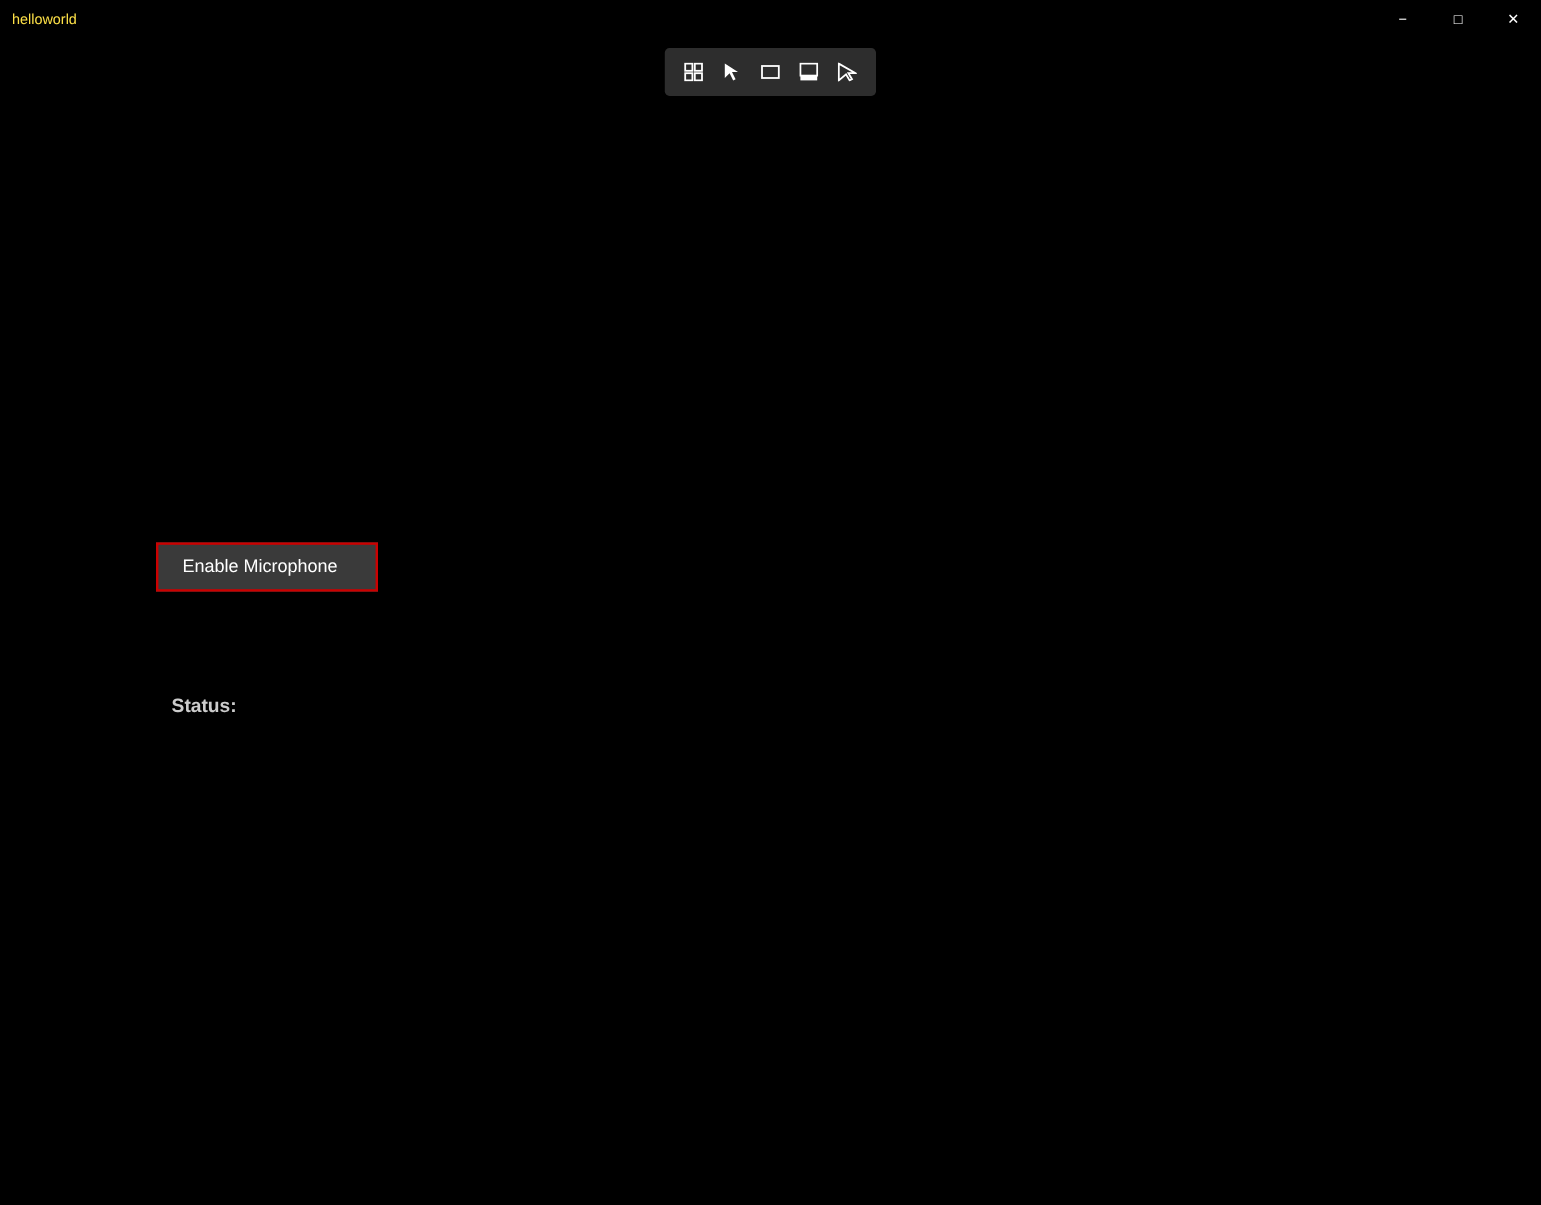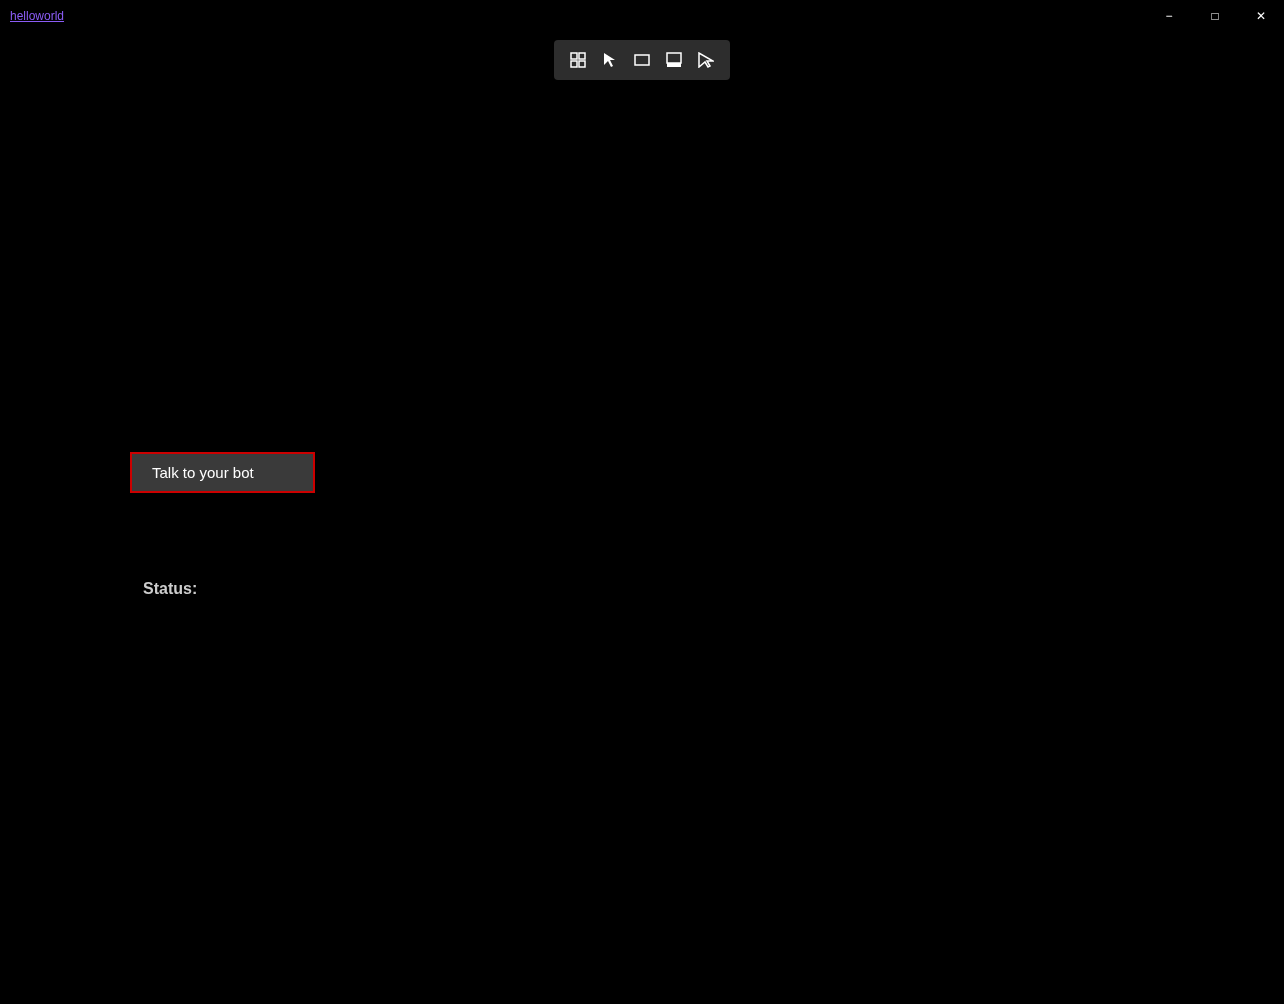--- a/index.html
+++ b/index.html
@@ -25,24 +25,23 @@
       right: 0;
       height: 32px;
       background: #000000;
       display: flex;
       align-items: center;
       justify-content: space-between;
       padding: 0 0 0 10px;
     }
 
     .title-bar-text {
-      color: #8b5cf6;
+      color: #fde047;
       font-size: 12px;
       font-weight: 400;
-      text-decoration: underline;
     }
 
     .title-bar-controls {
       display: flex;
       height: 100%;
     }
 
     .title-bar-btn {
       width: 46px;
       height: 32px;
@@ -165,18 +164,18 @@
   <button class="toolbar-btn">
     <svg width="16" height="16" viewBox="0 0 16 16" fill="white">
       <polygon points="1,1 1,15 7,10 10,15 12,14 9,9 15,9" fill="none" stroke="white" stroke-width="1.5"></polygon>
     </svg>
   </button>
 </div>
 
 <div class="content">
 
   <div class="buttons-area">
-    <button class="action-button">Talk to your bot</button>
+    <button class="action-button">Enable Microphone</button>
   </div>
 
   <div class="status-text">Status:</div>
 
 </div>
 
 </body></html>

